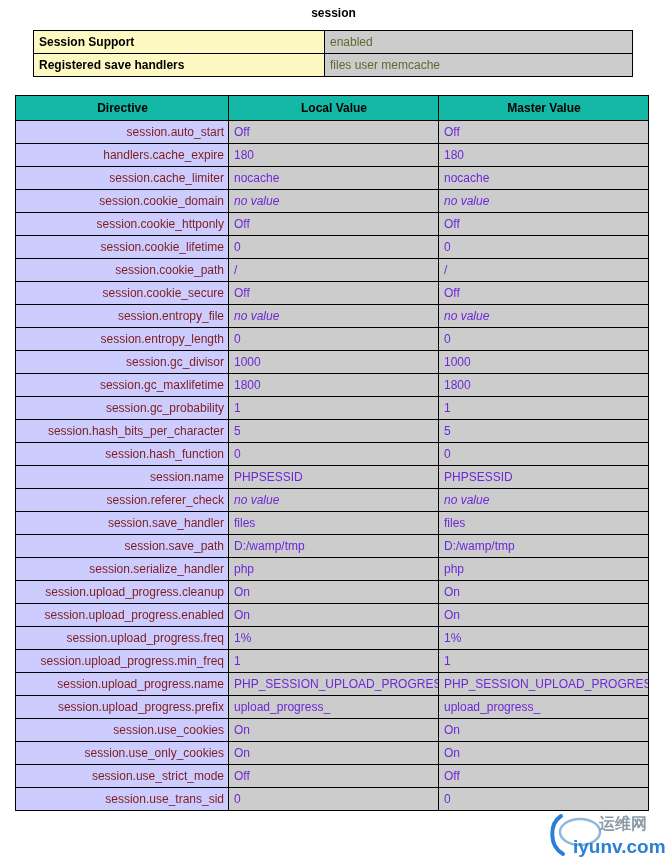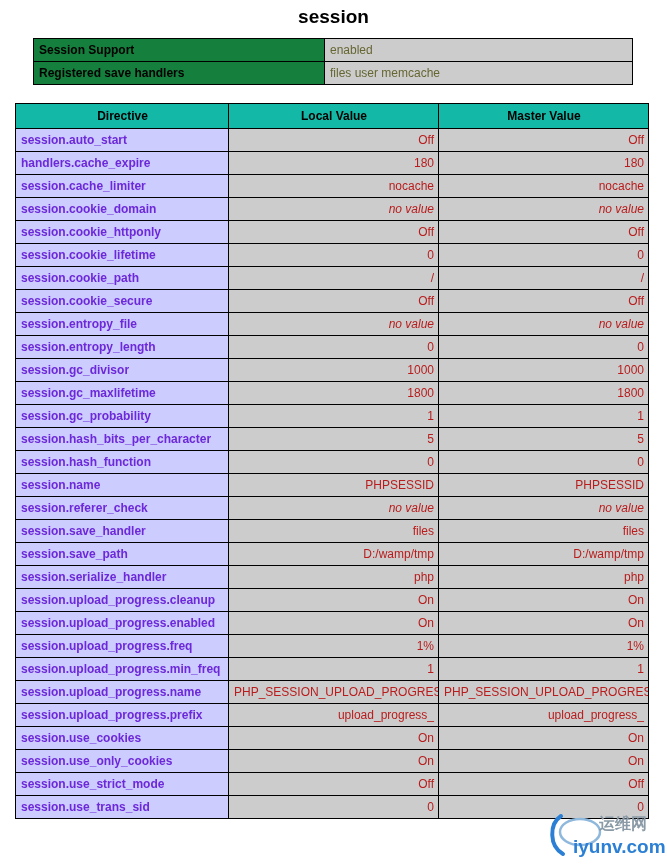--- a/index.html
+++ b/index.html
@@ -11,21 +11,21 @@
   body {
     width: 667px;
     height: 868px;
     overflow: hidden;
     font-family: "Liberation Sans", "DejaVu Sans", sans-serif;
     position: relative;
   }
 
   .page-title {
     text-align: center;
-    font-size: 19px;
+    font-size: 12px;
     font-weight: bold;
     color: #000000;
     margin: 0;
     padding-top: 6px;
     padding-bottom: 0;
     letter-spacing: 0px;
     font-family: "Liberation Sans", "DejaVu Sans", sans-serif;
   }
 
   
@@ -41,21 +41,21 @@
     border: 1px solid #000000;
     font-size: 12px;
     height: 17px;
     padding: 2px 5px 3px 5px;
     line-height: 14px;
     vertical-align: middle;
     overflow: hidden;
     white-space: nowrap;
   }
   .info-table td.k {
-    background: #15803d;
+    background: #fef9c3;
     color: #000000;
     font-weight: bold;
     width: 280px;
   }
   .info-table td.v {
     background: #cccccc;
     color: #666633;
     font-weight: normal;
   }
 
@@ -80,29 +80,29 @@
   }
   .dir-table th {
     background: #14b8a6;
     color: #000000;
     font-weight: bold;
     text-align: center;
     height: 19px;
   }
   .dir-table td.name {
     background: #ccccff;
-    color: #6d28d9;
-    font-weight: bold;
-    text-align: left;
+    color: #7f1d1d;
+    font-weight: normal;
+    text-align: right;
   }
   .dir-table td.val {
     background: #cccccc;
-    color: #b91c1c;
+    color: #6d28d9;
     font-weight: normal;
-    text-align: right;
+    text-align: left;
   }
   .dir-table td.val .novalue {
     font-style: italic;
   }
   .col-name  { width: 213px; }
   .col-local { width: 210px; }
   .col-master{ width: 210px; }
 
   
   .watermark {

